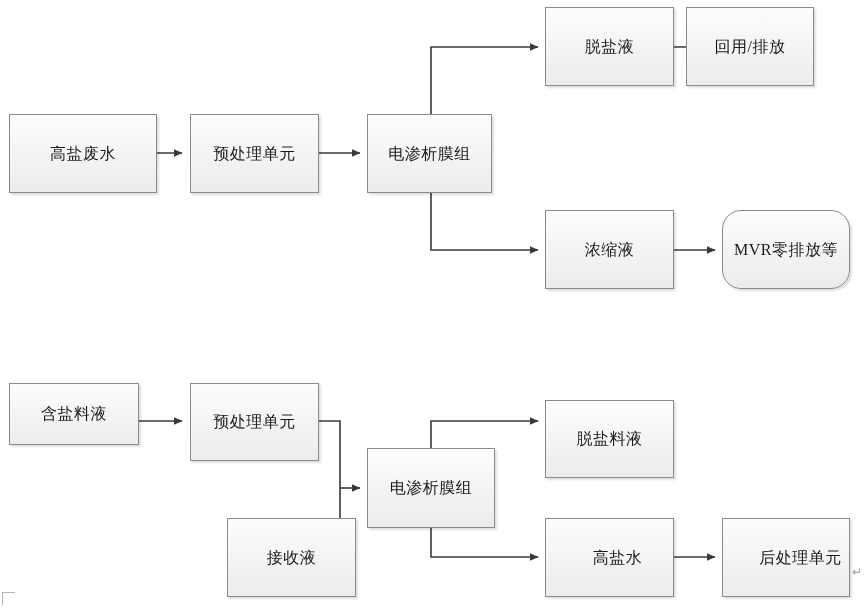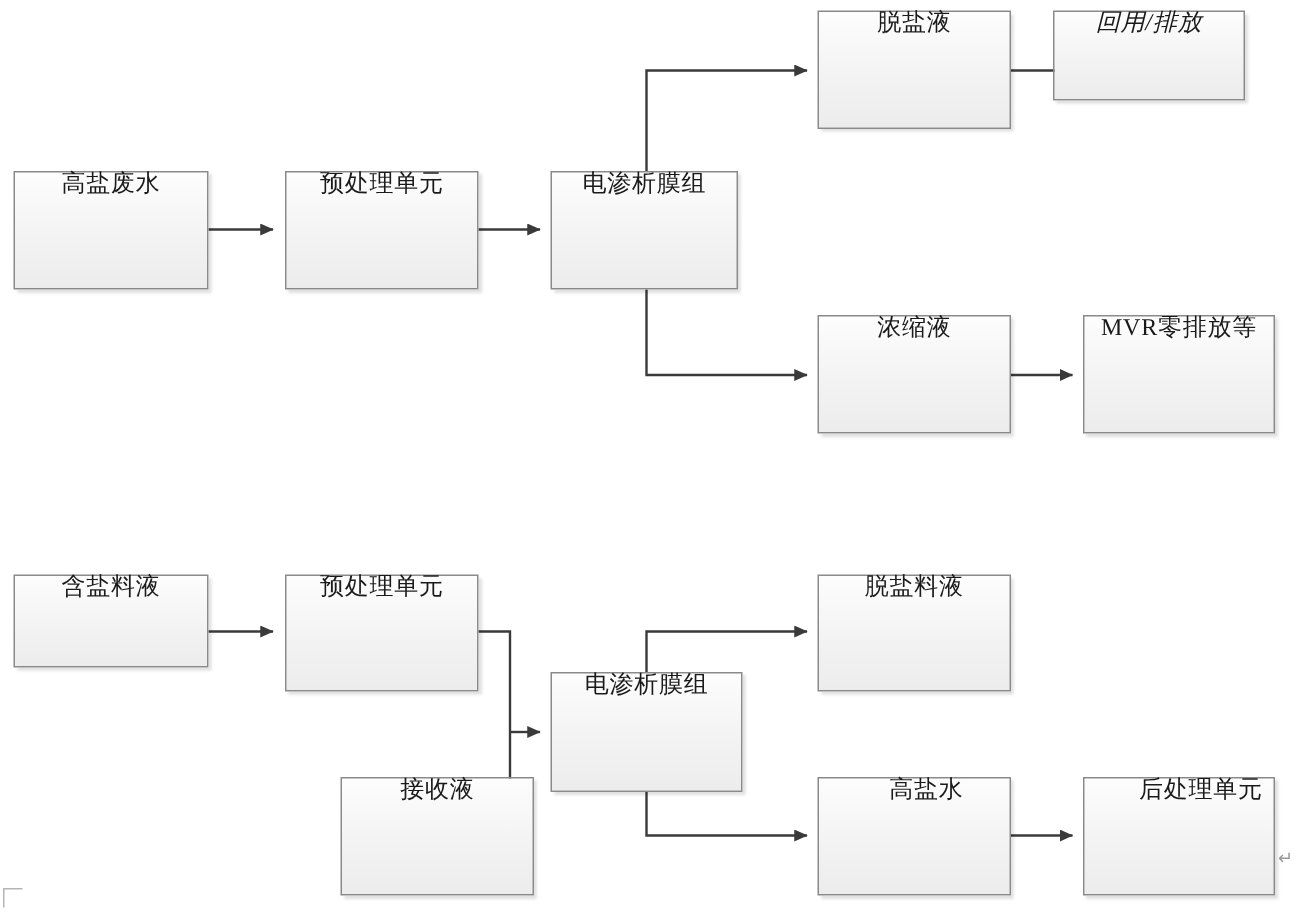--- a/index.html
+++ b/index.html
@@ -17,20 +17,21 @@
     background: #ffffff;
     overflow: hidden;
   }
   .node {
     position: absolute;
     box-sizing: border-box;
     border: 1px solid #8a8a8a;
     background: linear-gradient(180deg, #fdfdfd 0%, #f3f3f3 55%, #ececec 100%);
     box-shadow: 2px 2px 2px rgba(0,0,0,0.13);
     display: flex;
+    align-items: center;
     justify-content: center;
     color: #1a1a1a;
     font-size: 16px;
     letter-spacing: 0.5px;
     white-space: nowrap;
     user-select: none;
   }
   .node-label {
     display: block;
     line-height: 1;
@@ -87,65 +88,65 @@
 
     <path class="edge-path" d="M139,421 L182,421" marker-end="url(#arrowhead)"></path>
     <path class="edge-path" d="M319,421 L340,421 L340,488"></path>
     <path class="edge-path" d="M319,557 L340,557 L340,488"></path>
     <path class="edge-path" d="M340,488 L360,488" marker-end="url(#arrowhead)"></path>
     <path class="edge-path" d="M431,448 L431,421 L538,421" marker-end="url(#arrowhead)"></path>
     <path class="edge-path" d="M431,528 L431,557 L538,557" marker-end="url(#arrowhead)"></path>
     <path class="edge-path" d="M674,557 L715,557" marker-end="url(#arrowhead)"></path>
   </svg>
 
-  <div class="node" style="left:9px; top:114px; width:130px; height:79px;">
+  <div class="node" style="left:9px; top:114px; width:148px; height:79px;">
     <span class="node-label">高盐废水</span>
   </div>
 
   <div class="node" style="left:190px; top:114px; width:129px; height:79px;">
     <span class="node-label">预处理单元</span>
   </div>
 
   <div class="node" style="left:367px; top:114px; width:125px; height:79px;">
     <span class="node-label">电渗析膜组</span>
   </div>
 
   <div class="node" style="left:545px; top:7px; width:129px; height:79px;">
     <span class="node-label">脱盐液</span>
   </div>
 
-  <div class="node" style="left:702px; top:7px; width:128px; height:60px;font-style:italic;">
+  <div class="node" style="left:686px; top:7px; width:128px; height:79px;">
     <span class="node-label">回用/排放</span>
   </div>
 
   <div class="node" style="left:545px; top:210px; width:129px; height:79px;">
     <span class="node-label">浓缩液</span>
   </div>
 
-  <div class="node" style="left:722px; top:210px; width:128px; height:79px;">
+  <div class="node" style="left:722px; top:210px; width:128px; height:79px;border-radius:19px;">
     <span class="node-label">MVR零排放等</span>
   </div>
 
   <div class="node" style="left:9px; top:383px; width:130px; height:62px;">
     <span class="node-label">含盐料液</span>
   </div>
 
   <div class="node" style="left:190px; top:383px; width:129px; height:78px;">
     <span class="node-label">预处理单元</span>
   </div>
 
   <div class="node" style="left:190px; top:518px; width:129px; height:79px;margin-left:37px;">
     <span class="node-label">接收液</span>
   </div>
 
   <div class="node" style="left:367px; top:448px; width:128px; height:80px;">
     <span class="node-label">电渗析膜组</span>
   </div>
 
-  <div class="node" style="left:545px; top:383px; width:129px; height:78px;">
+  <div class="node" style="left:545px; top:400px; width:129px; height:78px;">
     <span class="node-label">脱盐料液</span>
   </div>
 
   <div class="node" style="left:545px; top:518px; width:129px; height:79px;padding-left:16px;">
     <span class="node-label">高盐水</span>
   </div>
 
   <div class="node" style="left:722px; top:518px; width:128px; height:79px;padding-left:29px;">
     <span class="node-label">后处理单元</span>
   </div>

